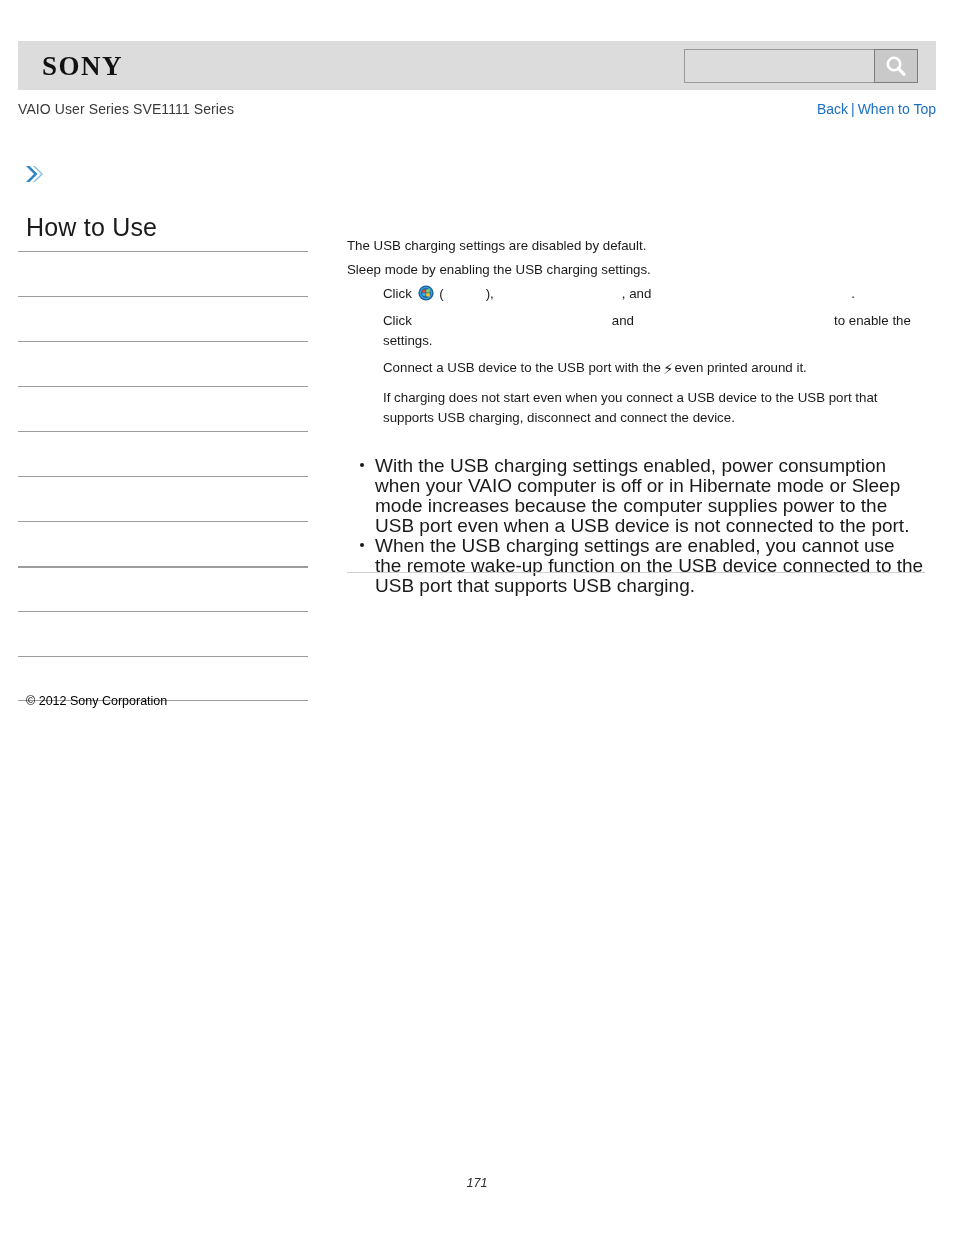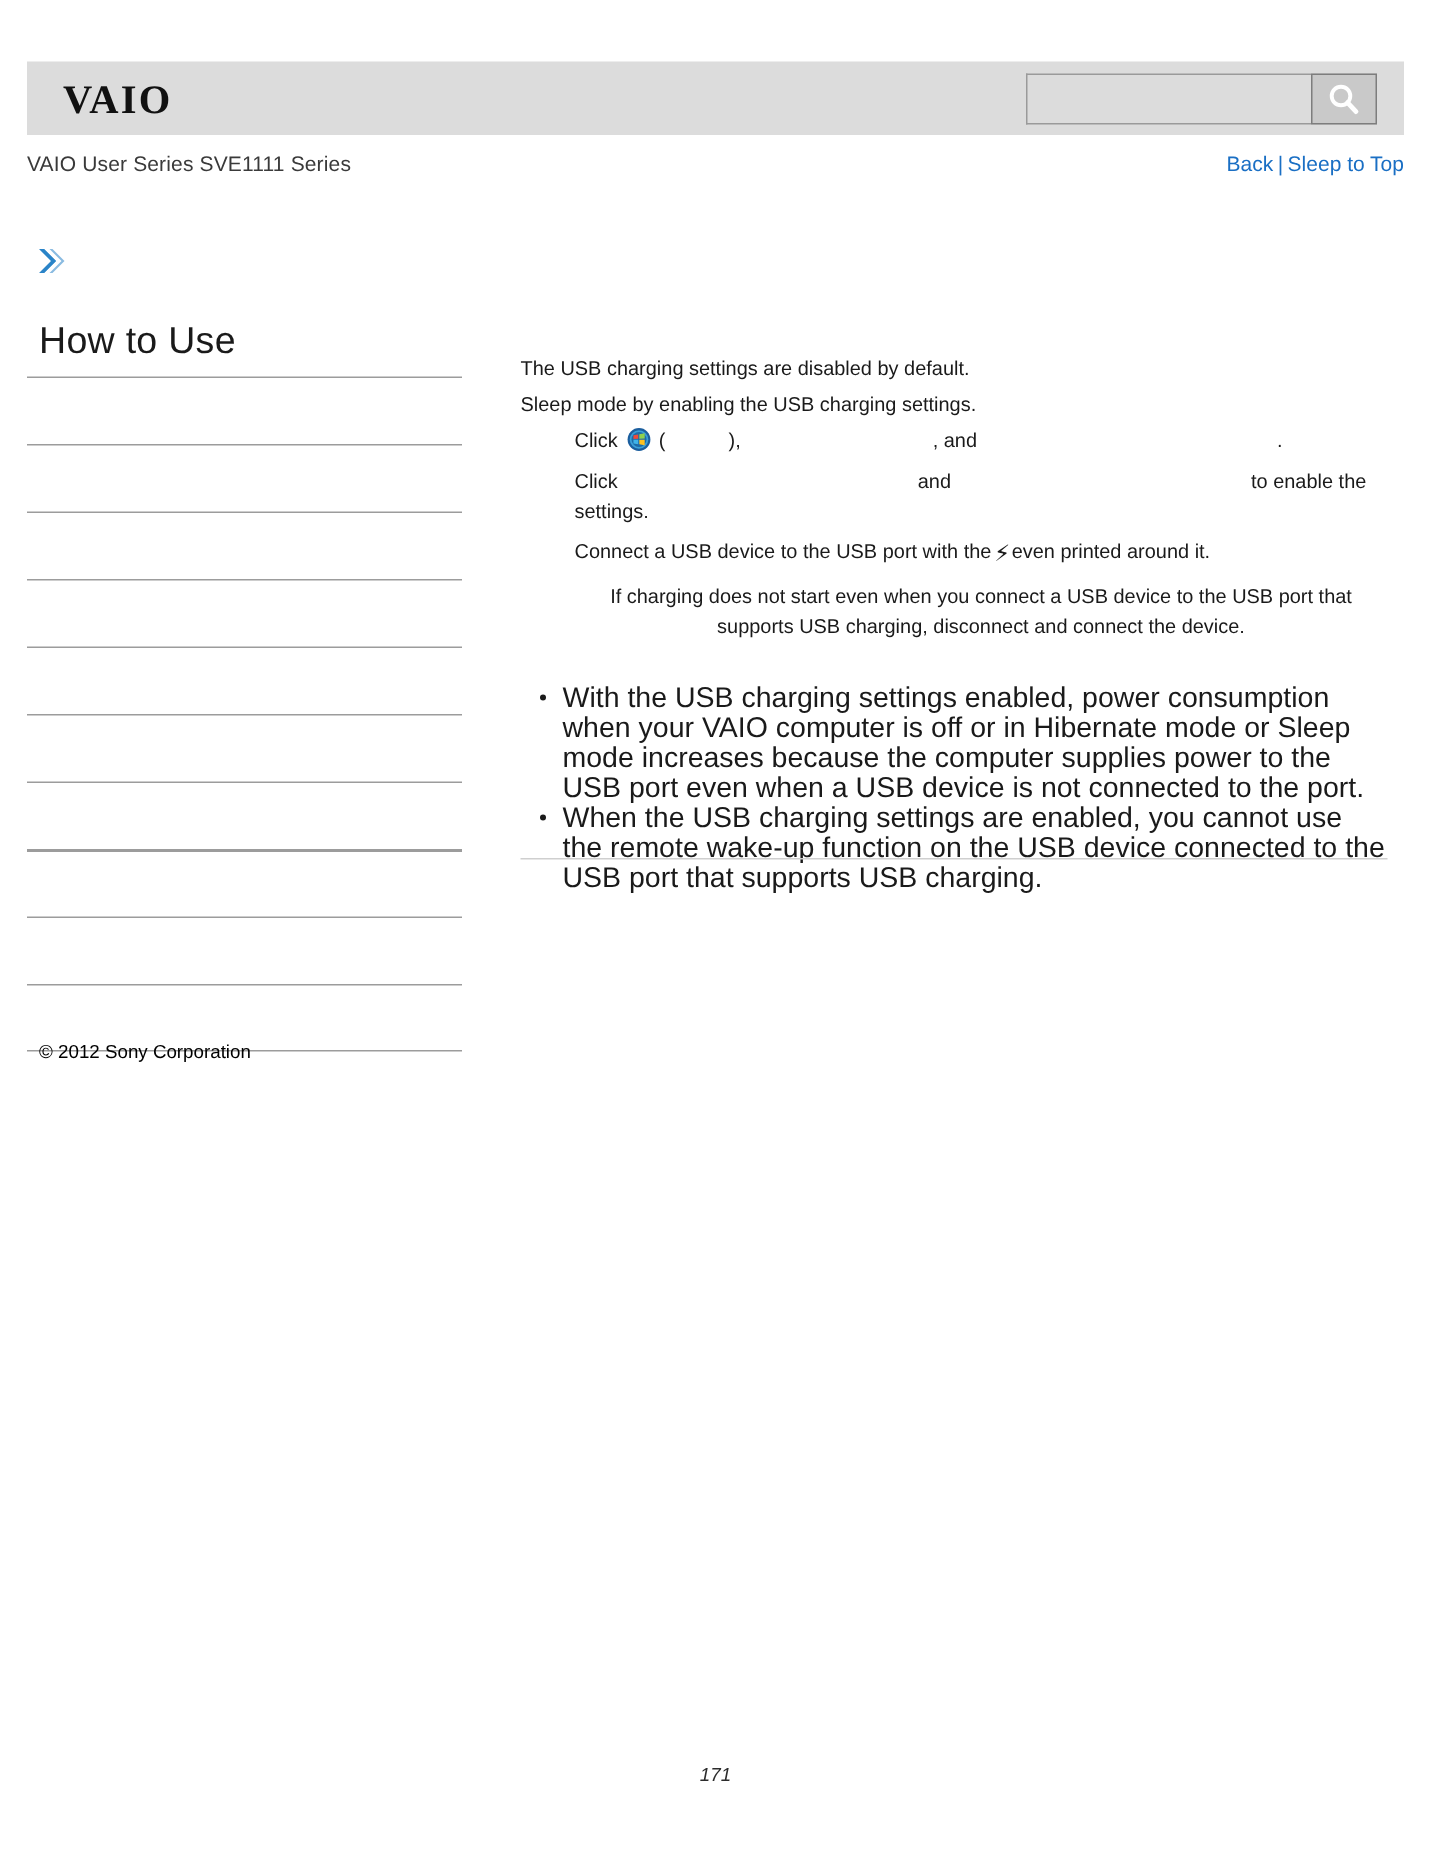--- a/index.html
+++ b/index.html
@@ -194,21 +194,20 @@
     font-size: 15px;
     line-height: 14px;
     vertical-align: -2px;
     margin: 0 1px 0 2px;
     color: #1a1a1a;
   }
   .substeps {
     margin: 10px 0 0 0;
     padding: 0 0 0 36px;
     list-style: none;
-    text-align: center;
   }
   .substeps li { line-height: 20px; }
   .notes {
     position: absolute;
     left: 347px;
     top: 456px;
     width: 578px;
     font-size: 19px;
     line-height: 20px;
     color: #1a1a1a;
@@ -249,38 +248,38 @@
     text-align: center;
     font-size: 12.5px;
     color: #2c2c2c;
     font-style: italic;
   }
 </style>
 </head>
 <body>
 
 <div class="header-bar">
-  <div class="sony-logo">VAIO</div>
+  <div class="sony-logo">SONY</div>
 
   <div class="search-wrap">
     <input class="search-input" type="text" value="" placeholder="" style="">
     <button class="search-button">
       <span>
         <svg width="26" height="26" viewBox="0 0 26 26" aria-hidden="true">
           <circle cx="11" cy="11" r="6.2" fill="none" stroke="#ffffff" stroke-width="2.6"></circle>
           <line x1="15.4" y1="15.4" x2="21" y2="21.4" stroke="#ffffff" stroke-width="3.2" stroke-linecap="round"></line>
         </svg>
       </span>
     </button>
   </div>
 </div>
 
 <div class="doc-title">VAIO User Series SVE1111 Series</div>
 <div class="nav-links">
-  <a href="#">Back</a><span class="sep">|</span><a href="#">Sleep to Top</a>
+  <a href="#">Back</a><span class="sep">|</span><a href="#">When to Top</a>
 </div>
 
 <div class="arrow-icon">
   <svg width="22" height="22" viewBox="0 0 22 22" aria-hidden="true">
     <path d="M4 3 L12 11 L4 19 L7.5 19 L15.5 11 L7.5 3 Z" fill="#2a84c8"></path>
     <path d="M11 3 L19 11 L11 19 L13 19 L21 11 L13 3 Z" fill="#2a84c8" opacity="0.55"></path>
   </svg>
 </div>
 
 <div class="sidebar">

